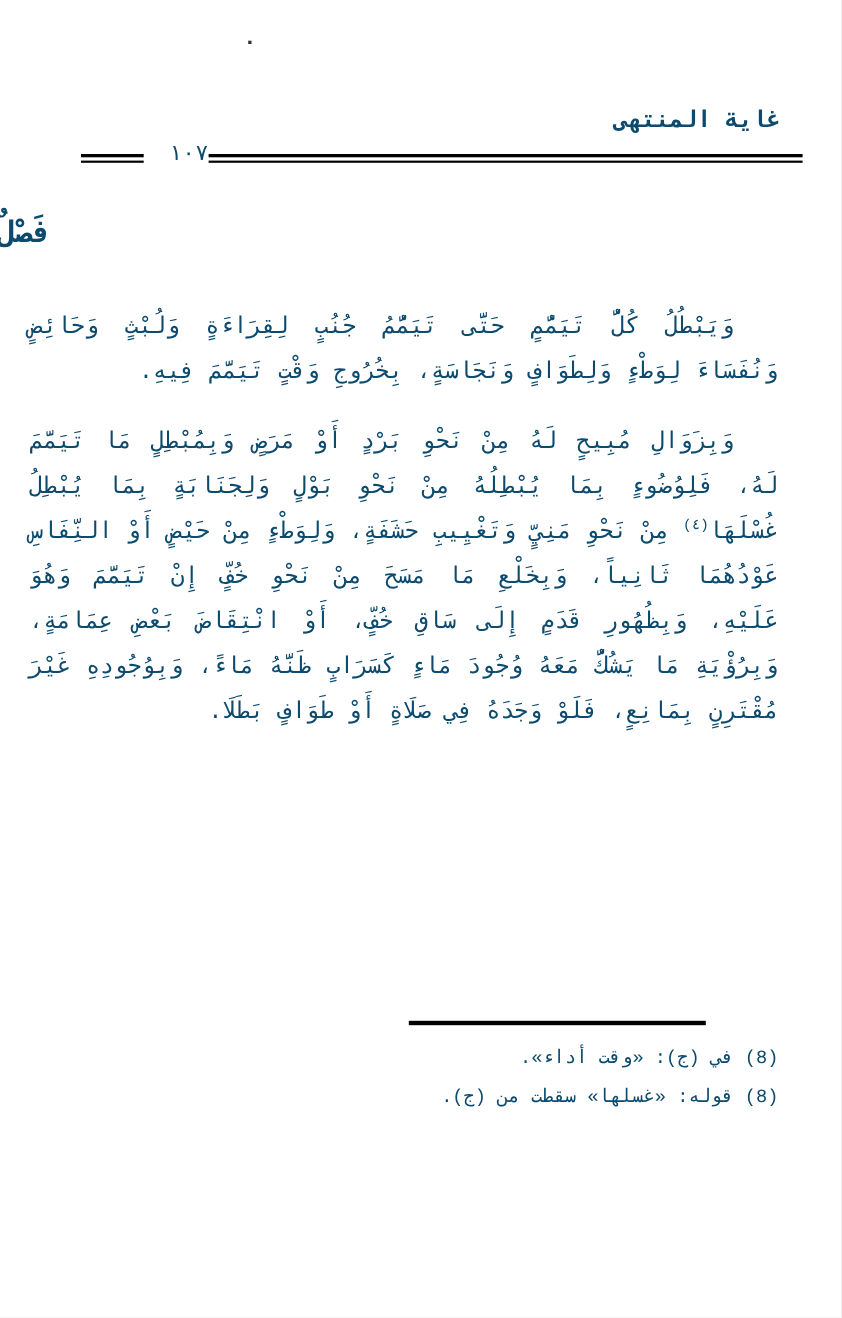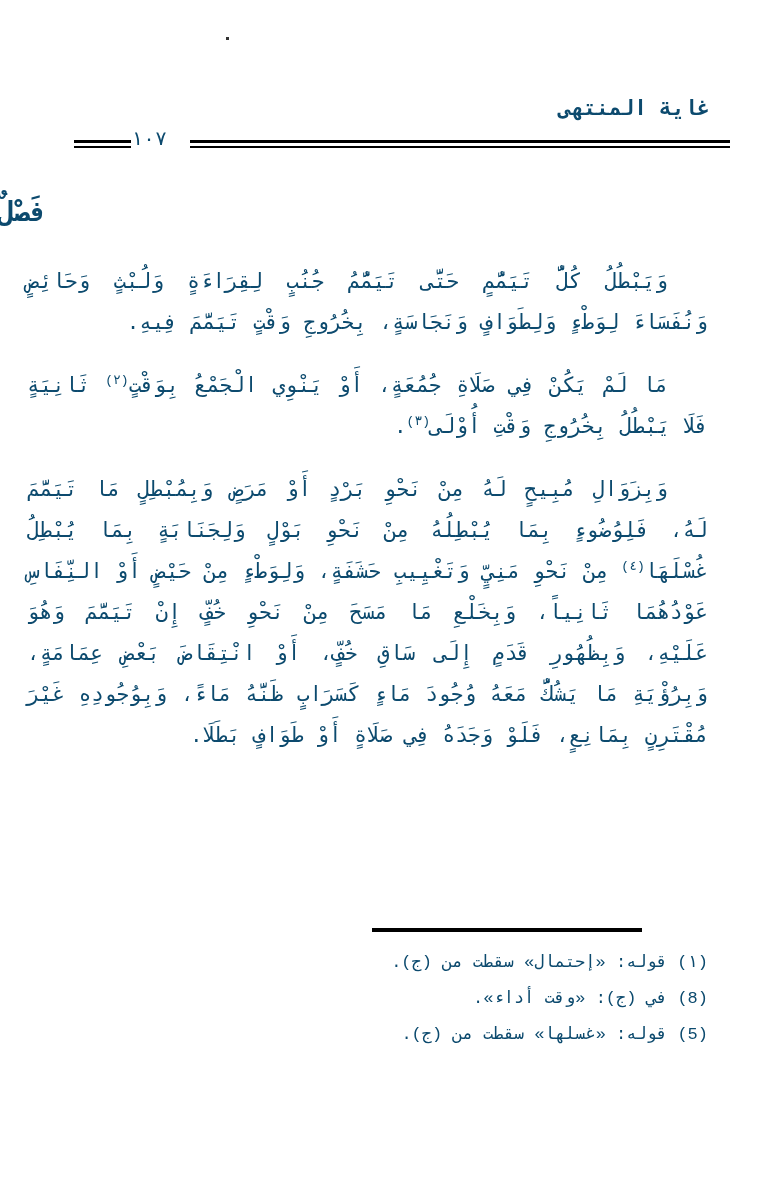--- a/index.html
+++ b/index.html
@@ -22,30 +22,30 @@
   }
   .double-rule {
     height:3px;
     border-top:3px solid #000;
     border-bottom:2px solid #000;
   }
   .rule-long  { position:absolute; top:140px; left:216px; width:540px; }
   .rule-short { position:absolute; top:140px; left:100px; width:57px; }
   .page-number {
     position:absolute; top:126px; left:157px; width:59px;
-    text-align:left; font-size:20px; direction:rtl;
+    text-align:right; font-size:20px; direction:rtl;
   }
 
   .section-heading {
     position:absolute; top:196px; left:0; right:0;
     text-align:left; font-size:27px; font-weight:bold;margin-left:24px;
   }
 
   .body-text {
-    position:absolute; top:262px; right:57px; left:53px;
+    position:absolute; top:278px; right:57px; left:53px;
     direction:rtl; text-align:justify; text-align-last:right;
     font-size:21px; line-height:41px;
   }
   .body-text p { margin:0 0 22px 0; text-indent:40px; }
   .body-text strong { font-weight:bold; }
   .body-text sup { font-size:13px; line-height:0; }
 
   .footnote-rule {
     position:absolute; top:928px; left:398px; width:270px; height:4px;
     background:#000;
@@ -69,27 +69,25 @@
   <div class="double-rule rule-short"></div>
   <div class="page-number">١٠٧</div>
 
   <div class="section-heading">فَصْلٌ</div>
 
   <div class="body-text">
 
     <p><span>وَيَبْطُلُ كُلُّ تَيَمُّمٍ حَتَّى تَيَمُّمُ جُنُبٍ لِقِرَاءَةٍ وَلُبْثٍ وَحَائِضٍ وَنُفَسَاءَ لِوَطْءٍ وَلِطَوَافٍ وَنَجَاسَةٍ، بِخُرُوجِ وَقْتٍ تَيَمَّمَ فِيهِ.</span></p>
 
 
-    <p><span>مَا لَمْ يَكُنْ فِي صَلَاةِ جُمُعَةٍ، أَوْ يَنْوِي الْجَمْعُ بِوَقْتٍ</span><sup>(٢)</sup><span> ثَانِيَةٍ فَلَا يَبْطُلُ بِخُرُوجِ وَقْتِ أُوْلَى</span><sup>(٣)</sup><span>.</span></p>
 
 
     <p><span>وَبِزَوَالِ مُبِيحٍ لَهُ مِنْ نَحْوِ بَرْدٍ أَوْ مَرَضٍ وَبِمُبْطِلٍ مَا تَيَمَّمَ لَهُ، فَلِوُضُوءٍ بِمَا يُبْطِلُهُ مِنْ نَحْوِ بَوْلٍ وَلِجَنَابَةٍ بِمَا يُبْطِلُ غُسْلَهَا</span><sup>(٤)</sup><span> مِنْ نَحْوِ مَنِيٍّ وَتَغْيِيبِ حَشَفَةٍ، وَلِوَطْءٍ مِنْ حَيْضٍ أَوْ النِّفَاسِ عَوْدُهُمَا ثَانِياً، وَبِخَلْعِ مَا مَسَحَ مِنْ نَحْوِ خُفٍّ إِنْ تَيَمَّمَ وَهُوَ عَلَيْهِ، وَبِظُهُورِ قَدَمٍ إِلَى سَاقِ خُفٍّ، أَوْ انْتِقَاضَ بَعْضِ عِمَامَةٍ، وَبِرُؤْيَةِ مَا يَشُكُّ مَعَهُ وُجُودَ مَاءٍ كَسَرَابٍ ظَنَّهُ مَاءً، وَبِوُجُودِهِ غَيْرَ مُقْتَرِنٍ بِمَانِعٍ، فَلَوْ وَجَدَهُ فِي صَلَاةٍ أَوْ طَوَافٍ بَطَلَا.</span></p>
 
   </div>
 
   <div class="footnote-rule"></div>
   <div class="footnotes">
-    <div class="footnote">(١) قوله: «إحتمال» سقطت من (ج).</div>
     <div class="footnote">(8) في (ج): «وقت أداء».</div>
-    <div class="footnote">(5) قوله: «غسلها» سقطت من (ج).</div>
+    <div class="footnote">(8) قوله: «غسلها» سقطت من (ج).</div>
   </div>
 
 </div>
 
 </body></html>

